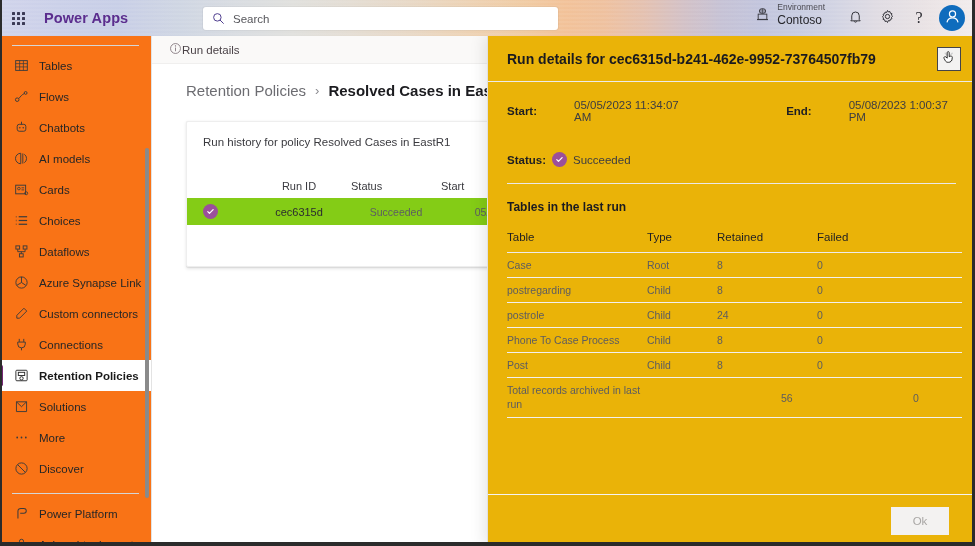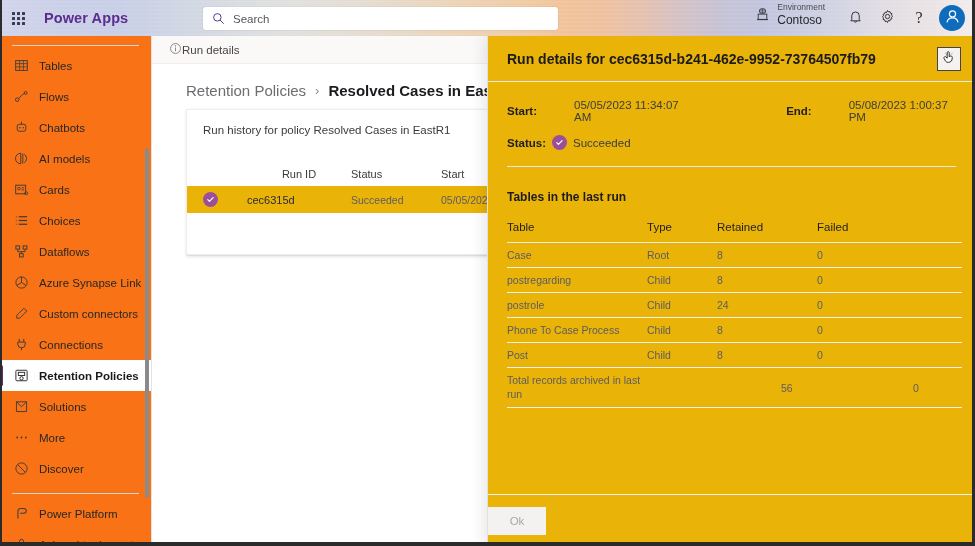--- a/index.html
+++ b/index.html
@@ -178,21 +178,21 @@
   .breadcrumb {
     display: flex; align-items: center;
     padding: 18px 0 0 34px;
     font-size: 15px;
   }
   .bc-link { color: #6c6c71; cursor: pointer; }
   .bc-sep { color: #8a8a8f; margin: 0 9px; font-size: 13px; }
   .bc-cur { color: #1b1b1f; font-weight: bold; }
 
   .card {
-    margin: 10px 0 0 34px;
+    margin: 22px 0 0 34px;
     width: 430px; height: 146px;
     background: #ffffff;
     border: 1px solid #eeeeee;
     border-radius: 2px;
     box-shadow: 0 1.6px 3.6px rgba(0,0,0,0.10), 0 0.3px 0.9px rgba(0,0,0,0.07);
   }
   .card-title {
     font-size: 11.5px; color: #3a3a3f;
     padding: 14px 0 0 16px;
   }
@@ -200,26 +200,27 @@
   .run-head {
     display: flex; font-size: 11px; color: #3a3a3f;
     padding-left: 16px;
   }
   .run-head .c-ic { width: 44px; flex: 0 0 44px; }
   .run-head .c-id { width: 104px; flex: 0 0 104px; text-align: center; }
   .run-head .c-st { width: 90px; flex: 0 0 90px; }
   .run-head .c-sr { width: 120px; flex: 0 0 120px; }
   .run-row {
     display: flex; align-items: center;
-    background: #eab308;
+    background: #84cc16;
     height: 27px;
     margin-top: 6px;
     padding-left: 16px;
     font-size: 10.5px; color: #5d5d62;
     cursor: pointer;
+    text-align: center;
   }
   .run-row .c-ic { width: 44px; flex: 0 0 44px; display:flex; align-items:center; }
   .run-row .c-id { width: 104px; flex: 0 0 104px; color: #2b2b30; font-size: 11px; }
   .run-row .c-st { width: 90px; flex: 0 0 90px; }
   .run-row .c-sr { width: 120px; flex: 0 0 120px; }
 
   .okcheck {
     width: 15px; height: 15px; border-radius: 50%;
     background: #9b4f9b;
     display: flex; align-items: center; justify-content: center;
@@ -254,48 +255,48 @@
     cursor: pointer;
     position: relative;
   }
   .panel-body { flex: 1; padding: 17px 19px 0 19px; overflow: hidden; }
 
   .daterow { display: flex; align-items: center; }
   .daterow .lbl { font-size: 11.5px; font-weight: bold; color: #1e1e23; }
   .daterow .val { font-size: 11.5px; color: #3c3c42; margin-left: 4px; padding-left: 33px; }
   .daterow .endgrp { margin-left: 96px; display:flex; align-items:center; }
 
-  .statusrow { display: flex; align-items: center; margin-top: 12px; }
+  .statusrow { display: flex; align-items: center; margin-top: 29px; }
   .statusrow .lbl { font-size: 11.5px; font-weight: bold; color: #1e1e23; margin-right: 6px; }
   .statusrow .val { font-size: 11.5px; color: #3c3c42; margin-left: 6px; }
 
   .hr { height: 1px; background: #ebe9e7; margin: 16px 0 0 0; }
 
-  .sectitle { font-size: 12px; font-weight: bold; color: #1b1b20; margin-top: 23px; }
+  .sectitle { font-size: 12px; font-weight: bold; color: #1b1b20; margin-top: 16px; }
 
   .ttable { width: 455px; margin: 17px 0 0 0; }
   .trow { display: flex; align-items: center; }
   .thead { padding-bottom: 9px; border-bottom: 1px solid #eeecea; }
   .tbody-row { border-bottom: 1px solid #f2f0ee; height: 25px; }
   .tbody-row.tall { height: 40px; align-items: center; gap: 32px; }
   .c1 { width: 140px; flex: 0 0 140px; }
   .c2 { width: 70px; flex: 0 0 70px; }
   .c3 { width: 100px; flex: 0 0 100px; }
   .c4 { width: 100px; flex: 0 0 100px; }
   .thead .c1, .thead .c2, .thead .c3, .thead .c4 {
     font-size: 11.5px; color: #1e1e23;
   }
   .tbody-row .c1, .tbody-row .c2, .tbody-row .c3, .tbody-row .c4 {
     font-size: 10.5px; color: #5c5c61;
   }
   .c1.wrap { line-height: 1.25; }
 
   .panel-foot {
     flex: 0 0 52px;
-    display: flex; align-items: center; 
+    display: flex; align-items: center; justify-content: flex-end;
     padding-right: 26px;
     border-top: 1px solid #f4f3f2;
   }
   .okbtn {
     width: 58px; height: 28px;
     background: #f3f2f1;
     color: #a9a7a5;
     border: none;
     font-family: "Liberation Sans", sans-serif;
     font-size: 11.5px;

